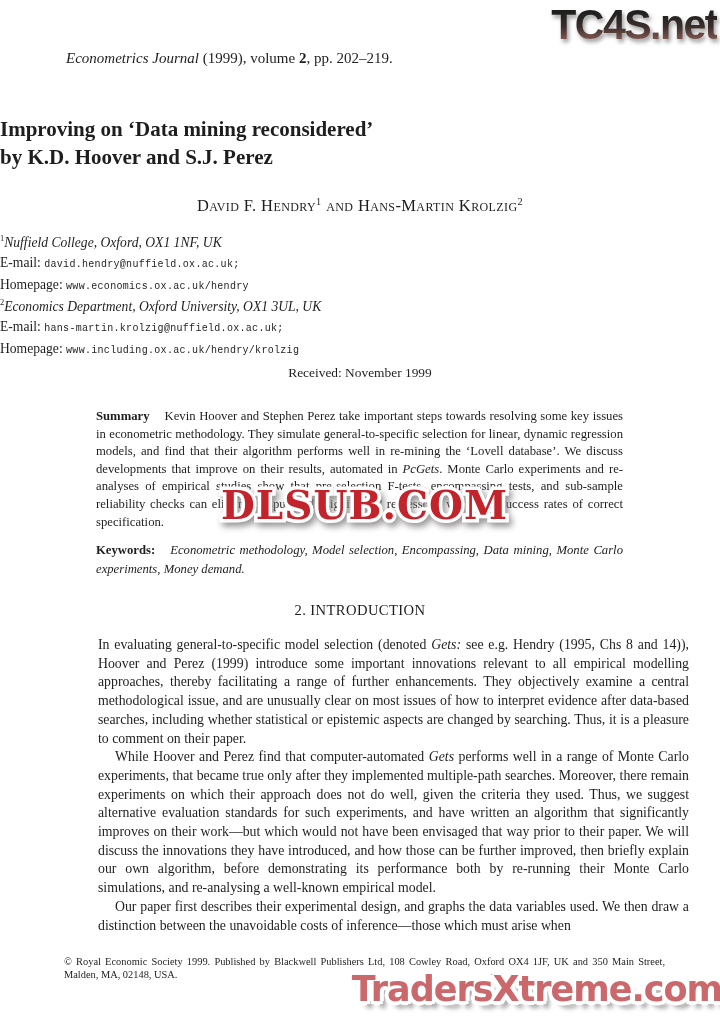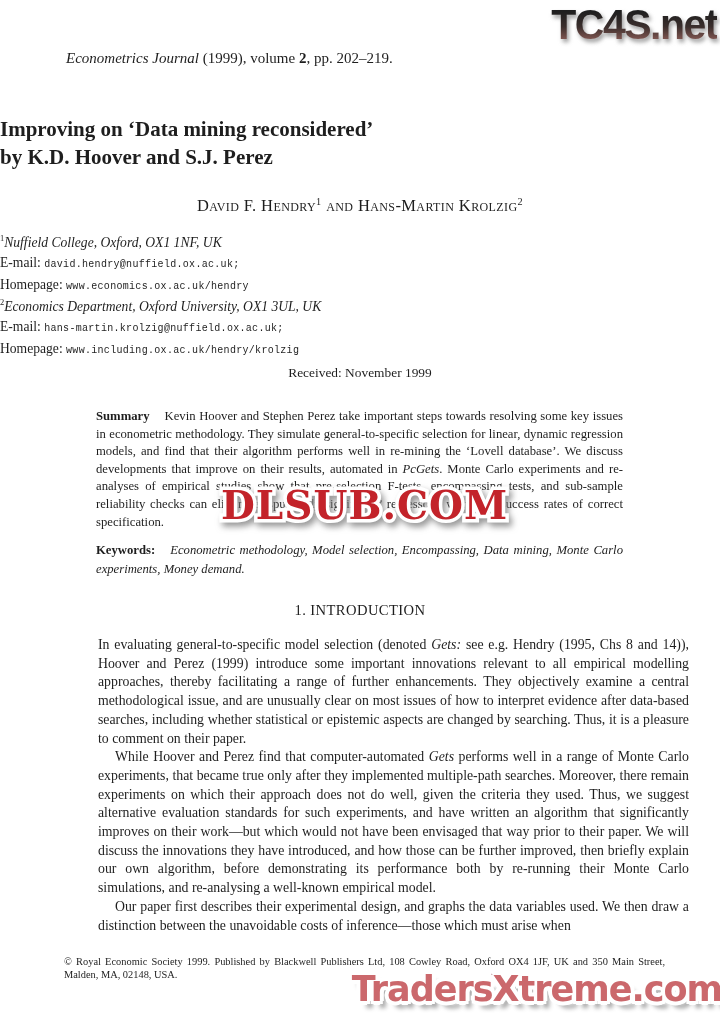--- a/index.html
+++ b/index.html
@@ -94,21 +94,21 @@
   </div>
 
   <div class="received">Received: November 1999</div>
 
   <div class="summary"><span class="b">Summary</span><span class="gap"></span><span>Kevin Hoover and Stephen Perez take important steps towards resolving some key issues in econometric methodology. They simulate general-to-specific selection for linear, dynamic regression models, and find that their algorithm performs well in re-mining the ‘Lovell database’. We discuss developments that improve on their results, automated in </span><span class="it">PcGets</span><span>. Monte Carlo experiments and re-analyses of empirical studies show that pre-selection F-tests, encompassing tests, and sub-sample reliability checks can eliminate ‘spuriously-significant’ regressors, with high success rates of correct specification.</span></div>
 
   <div class="wm-mid">DLSUB.COM</div>
 
   <div class="keywords"><span class="b">Keywords:</span><span class="gap"></span><span class="it">Econometric methodology, Model selection, Encompassing, Data mining, Monte Carlo experiments, Money demand.</span></div>
 
-  <div class="heading">1. INTRODUCTION</div>
+  <div class="heading">2. INTRODUCTION</div>
 
   <div class="bodytext">
     <p><span>In evaluating general-to-specific model selection (denoted </span><span class="it">Gets:</span><span> see e.g. Hendry (1995, Chs 8 and 14)), Hoover and Perez (1999) introduce some important innovations relevant to all empirical modelling approaches, thereby facilitating a range of further enhancements. They objectively examine a central methodological issue, and are unusually clear on most issues of how to interpret evidence after data-based searches, including whether statistical or epistemic aspects are changed by searching. Thus, it is a pleasure to comment on their paper.</span></p>
     <p class="ind"><span>While Hoover and Perez find that computer-automated </span><span class="it">Gets</span><span> performs well in a range of Monte Carlo experiments, that became true only after they implemented multiple-path searches. Moreover, there remain experiments on which their approach does not do well, given the criteria they used. Thus, we suggest alternative evaluation standards for such experiments, and have written an algorithm that significantly improves on their work—but which would not have been envisaged that way prior to their paper. We will discuss the innovations they have introduced, and how those can be further improved, then briefly explain our own algorithm, before demonstrating its performance both by re-running their Monte Carlo simulations, and re-analysing a well-known empirical model.</span></p>
     <p class="ind"><span>Our paper first describes their experimental design, and graphs the data variables used. We then draw a distinction between the unavoidable costs of inference—those which must arise when</span></p>
   </div>
 
   <div class="footer">© Royal Economic Society 1999. Published by Blackwell Publishers Ltd, 108 Cowley Road, Oxford OX4 1JF, UK and 350 Main Street, Malden, MA, 02148, USA.</div>
 
   <div class="wm-bot">TradersXtreme.com</div>

